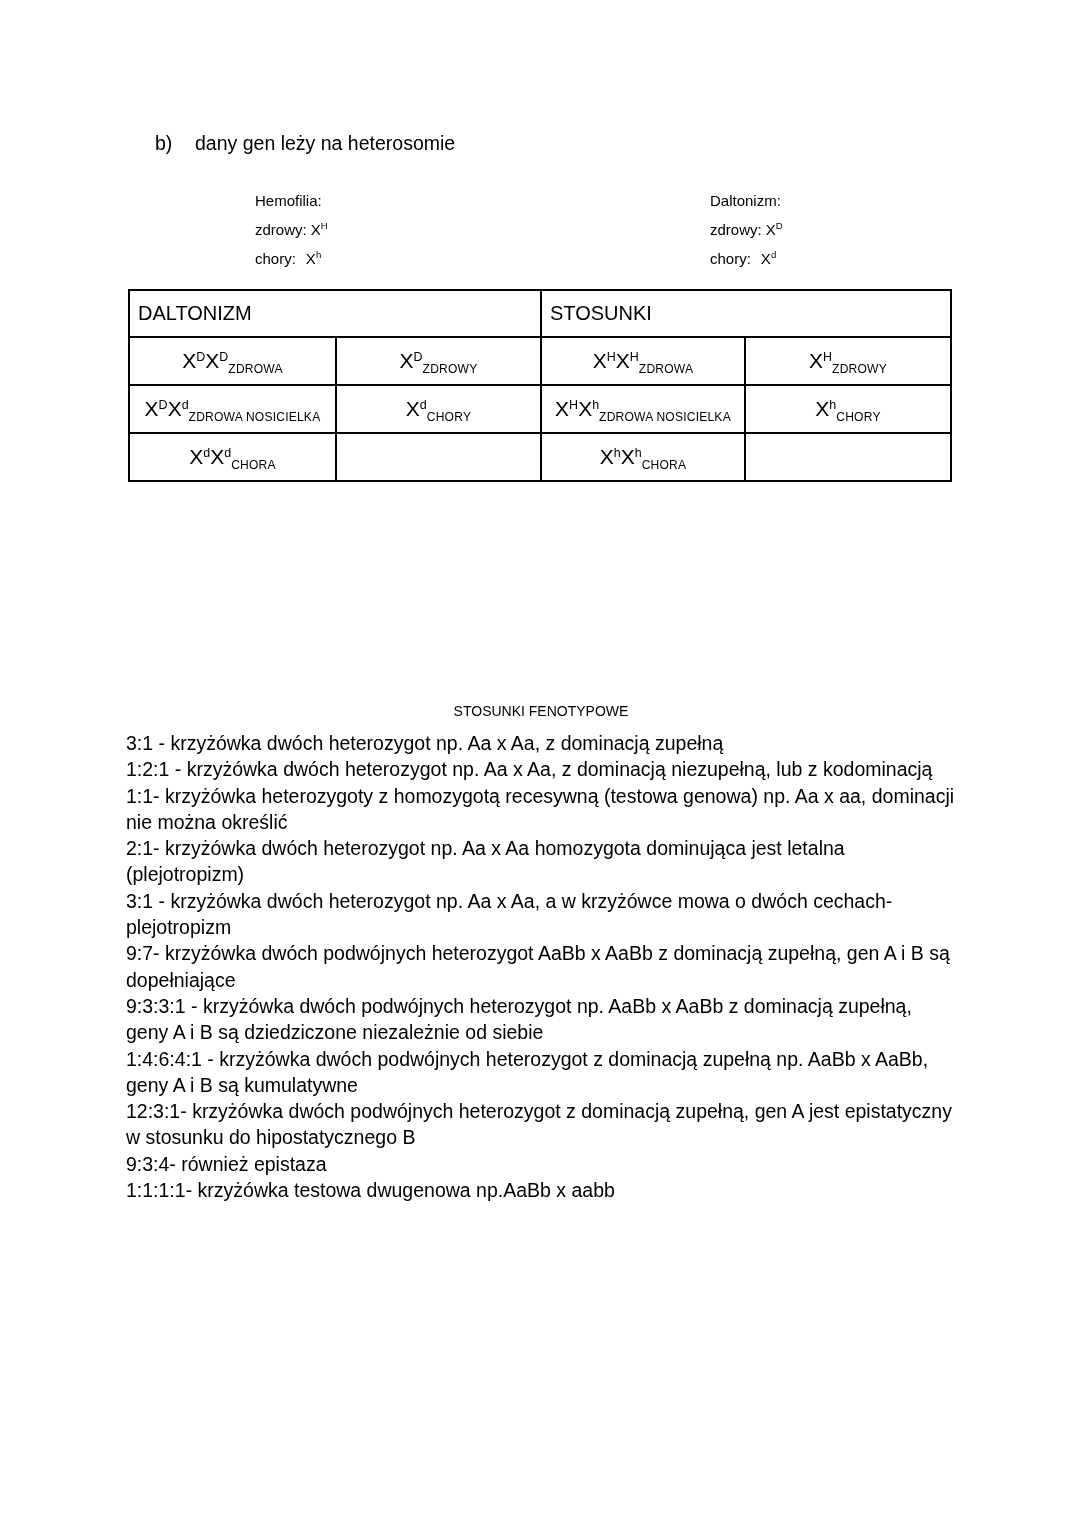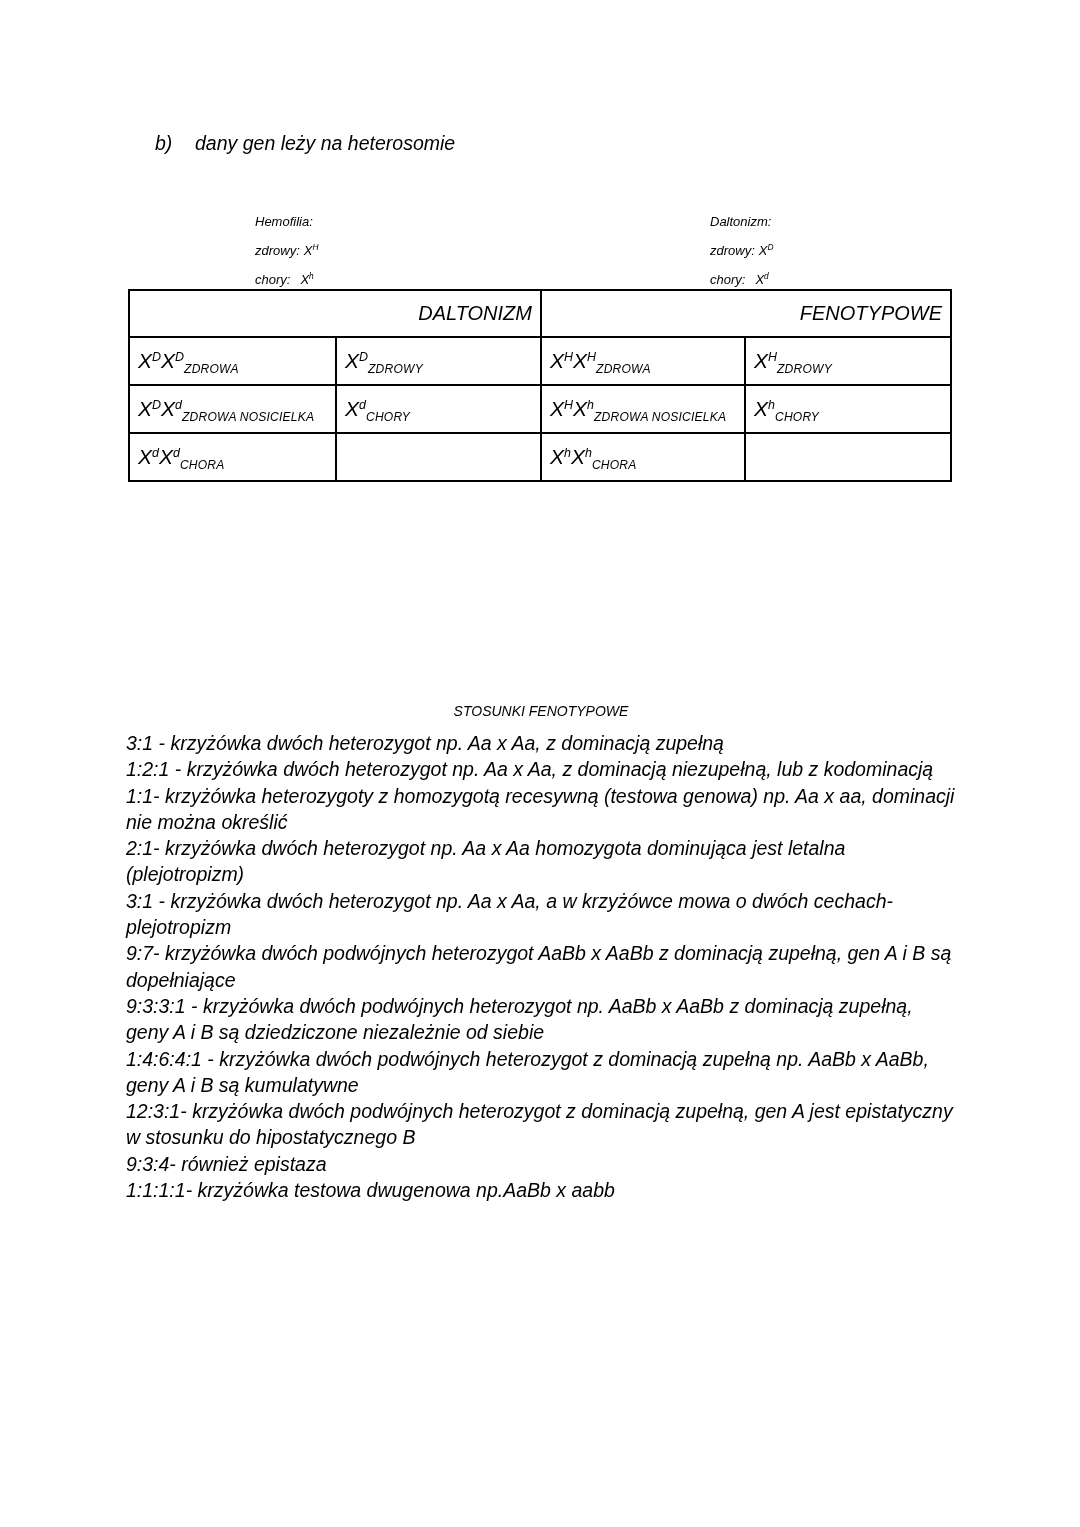--- a/index.html
+++ b/index.html
@@ -13,44 +13,42 @@
     color: #000000;
     font-family: "Liberation Sans", sans-serif;
     position: relative;
     overflow: hidden;
   }
 
   .page {
     position: relative;
     width: 1080px;
     height: 1527px;
-    font-style: italic;
   }
 
   
   .item-b {
     position: absolute;
     left: 155px;
     top: 130px;
     font-size: 19.5px;
     line-height: 26px;
     white-space: nowrap;
   }
   .item-b .marker {
     display: inline-block;
     width: 40px;
   }
 
   
   .legend {
     position: absolute;
-    font-size: 13px;
+    font-size: 15px;
     line-height: 29px;
     white-space: nowrap;
-    margin-top: 21px;
   }
   .legend-hemofilia { left: 255px; top: 186px; }
   .legend-daltonizm { left: 710px; top: 186px; }
   .legend .lg-row { display: block; }
   .legend .lbl-zdrowy { display: inline-block; }
   .legend .lbl-chory  { display: inline-block; }
   .legend .allele { margin-left: 4px; }
 
   sup.al {
     font-size: 0.64em;
@@ -80,30 +78,30 @@
     vertical-align: middle;
     overflow: hidden;
   }
   .geno-table .col-a { width: 207px; }
   .geno-table .col-b { width: 205px; }
   .geno-table .col-c { width: 204px; }
   .geno-table .col-d { width: 206px; }
 
   .geno-table tr.head-row td {
     height: 45px;
-    text-align: right;
+    text-align: left;
     font-size: 20px;
   }
   .geno-table tr.sub-row td {
     height: 43px;
     text-align: left;
   }
   .geno-table tr.body-row td {
     height: 46px;
-    text-align: left;
+    text-align: center;
   }
   .geno-table .geno {
     display: inline-block;
     white-space: nowrap;
   }
   .geno-table .geno .base {
     font-size: 21px;
   }
 
   
@@ -160,21 +158,21 @@
   <table class="geno-table">
     <colgroup>
       <col class="col-a">
         <col class="col-b">
         <col class="col-c">
         <col class="col-d">
     </colgroup>
     <tbody>
       <tr class="head-row">
         <td colspan="2">DALTONIZM</td>
-        <td colspan="2">FENOTYPOWE</td>
+        <td colspan="2">STOSUNKI</td>
       </tr>
       <tr class="body-row">
         <td><span class="geno"><span class="base">X</span><sup class="al">D</sup><span class="base">X</span><sup class="al">D</sup><sub class="ph">ZDROWA</sub></span></td>
         <td><span class="geno"><span class="base">X</span><sup class="al">D</sup><sub class="ph">ZDROWY</sub></span></td>
         <td><span class="geno"><span class="base">X</span><sup class="al">H</sup><span class="base">X</span><sup class="al">H</sup><sub class="ph">ZDROWA</sub></span></td>
         <td><span class="geno"><span class="base">X</span><sup class="al">H</sup><sub class="ph">ZDROWY</sub></span></td>
       </tr>
       <tr class="body-row">
         <td><span class="geno"><span class="base">X</span><sup class="al">D</sup><span class="base">X</span><sup class="al">d</sup><sub class="ph">ZDROWA NOSICIELKA</sub></span></td>
         <td><span class="geno"><span class="base">X</span><sup class="al">d</sup><sub class="ph">CHORY</sub></span></td>

